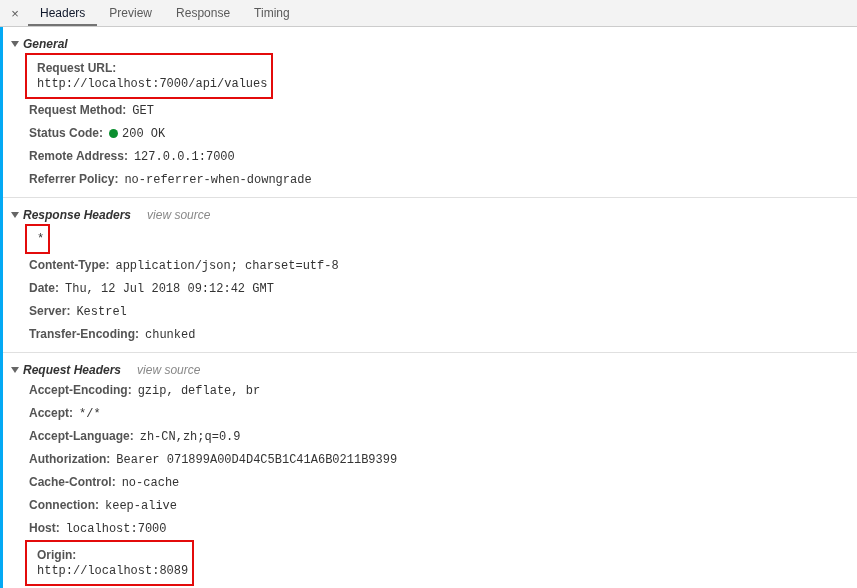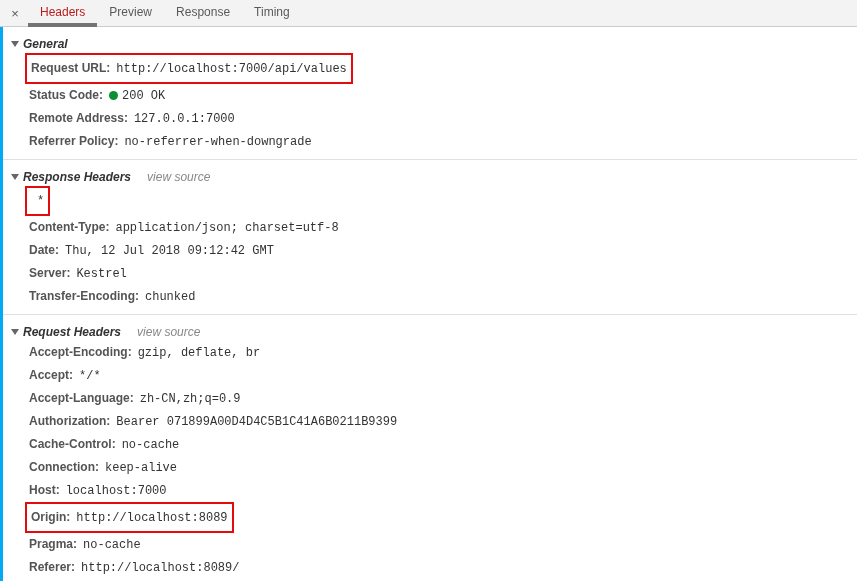--- a/index.html
+++ b/index.html
@@ -29,22 +29,22 @@
       display: flex;
       margin-left: 4px;
     }
     .tab {
       padding: 5px 12px 4px;
       color: #5a5a5a;
       cursor: pointer;
       font-size: 12px;
     }
     .tab.active {
-      color: #b91c1c;
-      border-bottom: 4px solid #737373;
+      color: #0f172a;
+      border-bottom: 2px solid #737373;
     }
     .panel {
       padding: 0;
       border-left: 3px solid #03a9f4;
     }
     .section {
       padding: 6px 0 2px 8px;
     }
     .section-header {
       display: flex;
@@ -102,21 +102,21 @@
       margin-right: 4px;
       vertical-align: middle;
     }
     .hl-box {
       border: 2px solid #E30B0B;
       display: inline-flex;
       align-items: baseline;
       padding: 2px 4px 2px 0;
       margin-left: 14px;
     }
-    .hl-box .prop-row { padding-left: 4px; }
+    .hl-box .prop-row { padding-left: 4px; flex-direction: column; }
     .divider { border-top: 1px solid #e0e0e0; margin: 4px 0 0 0; }
   </style>
 </head>
 <body>
 
 <div class="toolbar">
   <div class="close-btn">×</div>
   <div class="tabs">
     <div class="tab active">Headers</div>
     <div class="tab">Preview</div>
@@ -133,20 +133,24 @@
       <span>General</span>
     </div>
 
     <div class="hl-box">
       <div class="prop-row">
         <span class="prop-name">Request URL</span>
         <span class="prop-value">http://localhost:7000/api/values</span>
       </div>
     </div>
 
+    <div class="prop-row">
+      <span class="prop-name">Request Method</span>
+      <span class="prop-value">GET</span>
+    </div>
 
     <div class="prop-row">
       <span class="prop-name">Status Code</span>
       <span class="prop-value">
         <span class="status-dot"></span><span>200 OK</span>
       </span>
     </div>
 
     <div class="prop-row">
       <span class="prop-name">Remote Address</span>

